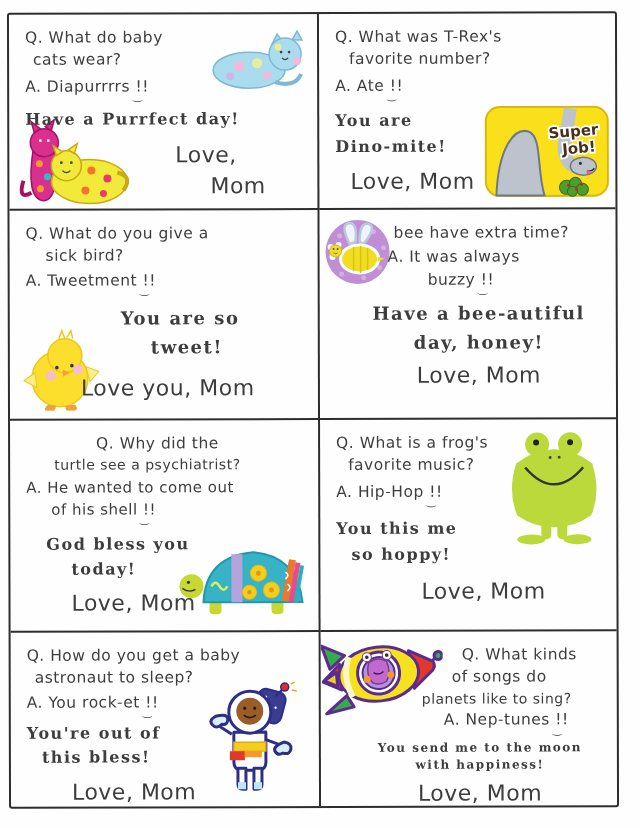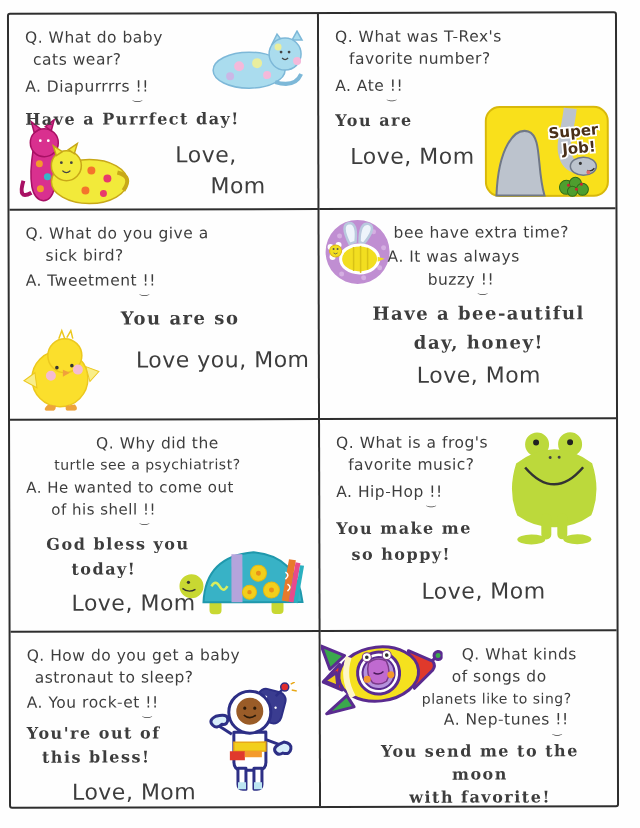--- a/index.html
+++ b/index.html
@@ -10,27 +10,27 @@
          display:grid;grid-template-columns:310px 1fr;grid-template-rows:196px 210px 212px 1fr;}
   .card{position:relative;border-right:2px solid #2e2e2e;border-bottom:2px solid #2e2e2e;
         padding:12px 10px 6px 16px;box-sizing:border-box;overflow:hidden;}
   .card:nth-child(2n){border-right:none;}
   .card:nth-child(7),.card:nth-child(8){border-bottom:none;}
   .line{position:relative;font-size:15.5px;line-height:1.45;letter-spacing:0.5px;white-space:nowrap;z-index:2;}
   .fancy{font-family:"DejaVu Serif",serif;font-weight:700;font-size:18px;letter-spacing:1.5px;}
   .smile{display:inline-block;width:0;font-size:11px;vertical-align:bottom;
          transform:translate(-16px,7px);color:#3d3d3d;}
   .tc{text-align:center;white-space:normal;margin-left:16px;}
-  .s14{font-size:14px;} .s15{font-size:15px;} .f16{font-size:16px;} .f20{font-size:16px;}
+  .s14{font-size:14px;} .s15{font-size:15px;} .f16{font-size:12px;} .f20{font-size:16px;}
   .sig{font-size:22px;}
   .ml8{margin-left:8px}.ml12{margin-left:12px}.ml14{margin-left:14px}.ml15{margin-left:15px}
   .ml20{margin-left:20px}.ml25{margin-left:25px}.ml28{margin-left:28px}.ml45{margin-left:45px}
   .ml52{margin-left:52px}.ml58{margin-left:58px}.ml70{margin-left:70px}.ml72{margin-left:72px}
   .ml75{margin-left:107px}.ml85{margin-left:85px}.ml92{margin-left:92px}.ml95{margin-left:95px}
-  .ml110{margin-left:110px}.ml115{margin-left:115px}.ml125{margin-left:125px}
+  .ml110{margin-left:55px}.ml115{margin-left:115px}.ml125{margin-left:125px}
   .ml150{margin-left:150px}.ml185{margin-left:185px}
   .mt2{margin-top:2px}.mt4{margin-top:4px}.mt6{margin-top:6px}.mt8{margin-top:8px}
   .mt10{margin-top:10px}.mt12{margin-top:12px}.mt14{margin-top:14px}
   .sticker{position:absolute;z-index:1;}
   .st-bluecat{right:8px;top:16px;}   .st-twocats{left:4px;bottom:2px;}
   .st-superjob{right:6px;bottom:10px;} .st-chick{left:12px;bottom:8px;}
   .st-bee{left:4px;top:8px;}         .st-turtle{right:8px;bottom:12px;}
   .st-frog{right:12px;top:10px;}     .st-astro{right:20px;top:50px;}
   .st-rocket{left:0px;top:0px;}
 </style>
@@ -93,20 +93,21 @@
       <circle cx="27" cy="22" r="1.4" fill="#fff"></circle>
           <circle cx="35" cy="22" r="1.4" fill="#fff"></circle>
     </svg>
   </section>
 
   <section class="card">
     <div class="line">Q. What was T-Rex's</div>
     <div class="line ml14">favorite number?</div>
     <div class="line mt4"><span>A. Ate !!</span><span class="smile">‿</span></div>
     <div class="line fancy f20 mt12">You are</div>
+    <div class="line fancy f20 mt2">Dino-mite!</div>
     <div class="line sig ml15 mt8">Love, Mom</div>
     <svg class="sticker st-superjob" width="125" height="92" viewBox="0 0 125 92">
       <rect x="1.5" y="1.5" width="122" height="89" rx="14" fill="#f9e01b" stroke="#d8b80a" stroke-width="2"></rect>
       <path d="M12,90 C14,42 30,22 44,26 C58,31 52,62 60,90 Z" fill="#bcc3cd" stroke="#707887" stroke-width="2"></path>
       <path d="M86,3 C84,24 77,38 81,50 C83,58 89,62 95,61" fill="none" stroke="#bcc3cd" stroke-width="13"></path>
       <ellipse cx="99" cy="61" rx="13" ry="9" fill="#bcc3cd" stroke="#707887" stroke-width="1.5"></ellipse>
       <circle cx="96" cy="58" r="1.6" fill="#333"></circle>
       <path d="M103,65 q4,2 7,-2" stroke="#333" stroke-width="1.3" fill="none"></path>
       <circle cx="104" cy="67" r="2" fill="#e06a6a"></circle>
       <g fill="#4e9e2e" stroke="#2e6e18" stroke-width="1">
@@ -123,20 +124,21 @@
         <text x="94" y="48">Job!</text>
       </g>
     </svg>
   </section>
 
   <section class="card">
     <div class="line">Q. What do you give a</div>
     <div class="line ml20">sick bird?</div>
     <div class="line mt2"><span>A. Tweetment !!</span><span class="smile">‿</span></div>
     <div class="line fancy ml95 mt14">You are so</div>
+    <div class="line fancy ml125 mt2">tweet!</div>
     <div class="line sig ml110 mt12">Love you, Mom</div>
     <svg class="sticker st-chick" width="82" height="84" viewBox="0 0 82 84">
       <g fill="#fbdf2c" stroke="#ecc81e" stroke-width="1.5">
         <circle cx="38" cy="52" r="28"></circle>
             <circle cx="43" cy="29" r="17"></circle>
       </g>
       <path d="M37,12 l3,-8 3,8 M45,11 l4,-7 2,8" fill="none" stroke="#ecc81e" stroke-width="1.5"></path>
       <path d="M13,46 l-11,8 13,7 z" fill="#f9ee8a" stroke="#ecc81e"></path>
       <path d="M64,40 l13,5 -9,10 z" fill="#f9ee8a" stroke="#ecc81e"></path>
       <circle cx="29" cy="49" r="5" fill="#f5bcd2"></circle>
@@ -218,21 +220,21 @@
         <rect x="122" y="28" width="4" height="38" fill="#2ab0c0"></rect>
       </g>
       <path d="M110,36 q5,3 0,7 M112,48 q5,3 0,7" stroke="#fff" stroke-width="1.5" fill="none"></path>
     </svg>
   </section>
 
   <section class="card">
     <div class="line">Q. What is a frog's</div>
     <div class="line ml12">favorite music?</div>
     <div class="line mt4"><span>A. Hip-Hop !!</span><span class="smile">‿</span></div>
-    <div class="line fancy f20 mt14">You make me</div>
+    <div class="line fancy f20 mt14">You this me</div>
     <div class="line fancy f20 ml15 mt2">so hoppy!</div>
     <div class="line sig ml85 mt10">Love,  Mom</div>
     <svg class="sticker st-frog" width="100" height="118" viewBox="0 0 100 118">
       <circle cx="33" cy="15" r="12" fill="#bcd93b"></circle>
           <circle cx="66" cy="15" r="12" fill="#bcd93b"></circle>
       <path d="M12,34 Q50,6 88,34 Q97,62 87,86 Q70,98 50,98 Q30,98 13,86 Q3,62 12,34 Z" fill="#bcd93b"></path>
       <circle cx="32" cy="13" r="3" fill="#222"></circle>
           <circle cx="66" cy="13" r="3" fill="#222"></circle>
       <circle cx="46" cy="28" r="1.5" fill="#444"></circle>
           <circle cx="55" cy="28" r="1.5" fill="#444"></circle>
@@ -282,21 +284,21 @@
       <rect x="50" y="100" width="8" height="7" fill="#bde6f2"></rect>
     </svg>
   </section>
 
   <section class="card">
     <div class="line ml125">Q. What kinds</div>
     <div class="line ml115">of songs do</div>
     <div class="line ml85 s14">planets like to sing?</div>
     <div class="line ml75"><span>A. Nep-tunes !!</span><span class="smile">‿</span></div>
     <div class="line fancy f16 tc mt8">You send me to the moon</div>
-    <div class="line fancy f16 tc">with favorite!</div>
+    <div class="line fancy f16 tc">with happiness!</div>
     <div class="line sig tc mt4">Love, Mom</div>
     <svg class="sticker st-rocket" width="122" height="85" viewBox="0 0 122 85">
       <g transform="rotate(-6 60 42)" stroke="#5a2b90" stroke-width="3" stroke-linejoin="round">
         <path d="M26,20 L4,8 L10,32 Z" fill="#3aa84c"></path>
         <path d="M24,60 L2,76 L30,72 Z" fill="#3aa84c"></path>
         <path d="M20,28 L2,44 L20,54 Z" fill="#e0392c"></path>
         <path d="M16,36 l-13,7 13,7 z" fill="#f2cf1c"></path>
         <line x1="110" y1="36" x2="118" y2="31"></line>
         <circle cx="119" cy="30" r="4" fill="#3aa84c"></circle>
         <path d="M90,22 L113,35 Q116,40 112,44 L92,60 Z" fill="#e0392c"></path>

